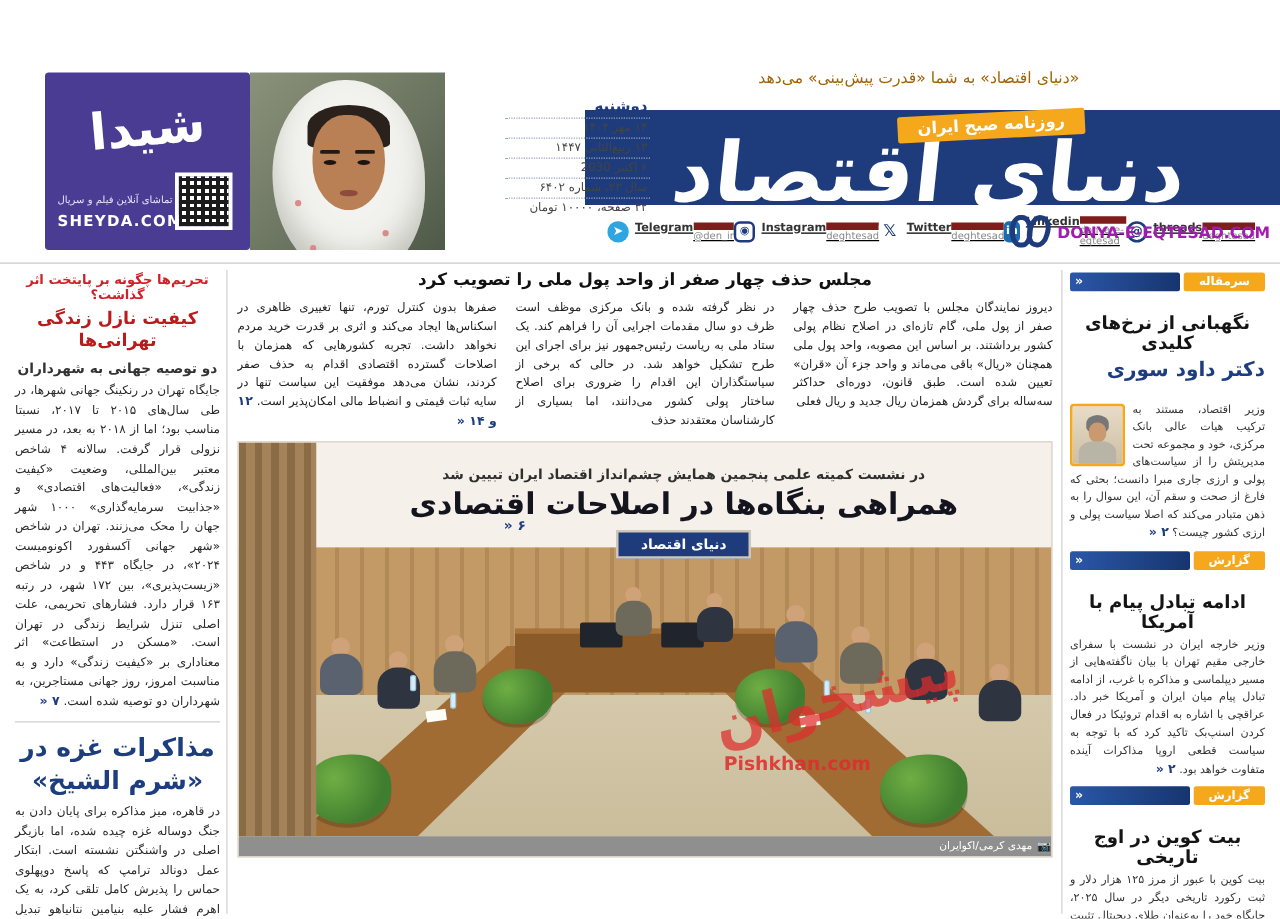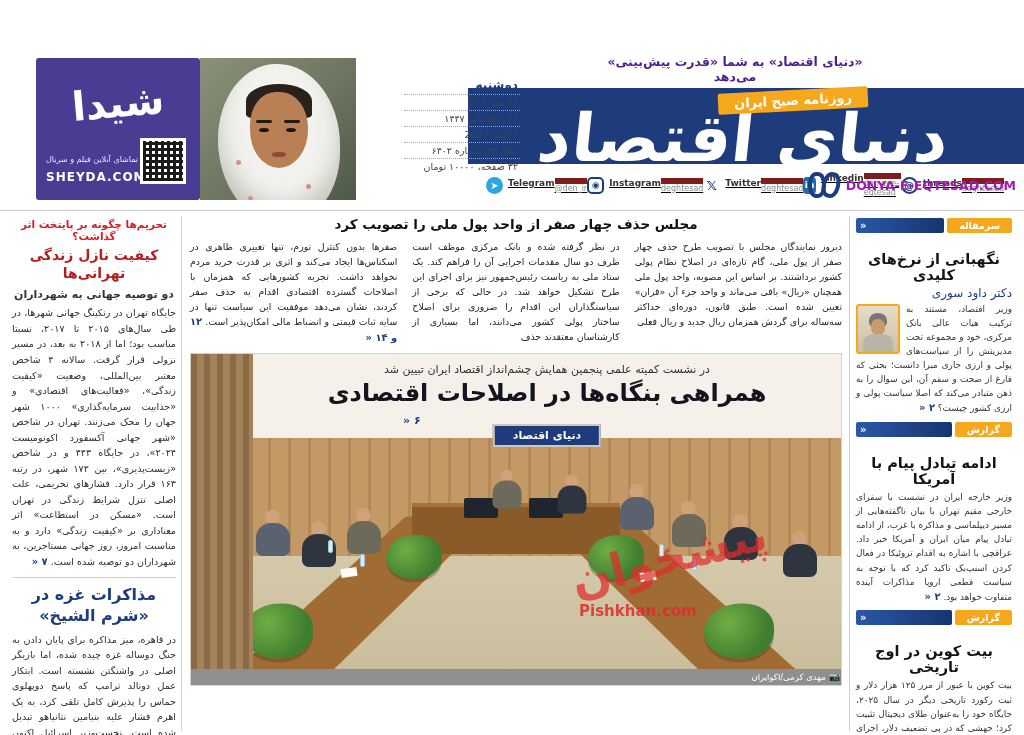--- a/index.html
+++ b/index.html
@@ -17,21 +17,21 @@
         repeating-linear-gradient(90deg,#1b1b1b 0 3px,#fff 3px 6px); border:3px solid #fff; }
   .ad-photo { position:absolute; left:200px; top:58px; width:156px; height:142px; background:linear-gradient(135deg,#8b927b,#68725e 60%,#4f5948); overflow:hidden; }
   .scarf { position:absolute; left:18px; top:6px; width:122px; height:160px; background:#f2f3ee; border-radius:48% 52% 46% 54%; box-shadow:inset 0 -18px 22px rgba(150,150,140,.5); }
   .scarf .dot { position:absolute; width:5px; height:5px; border-radius:50%; background:#d98b8b; }
   .face { position:absolute; left:50px; top:34px; width:58px; height:76px; background:#b97f55; border-radius:48% 52% 55% 55%; }
   .hair { position:absolute; left:46px; top:26px; width:66px; height:34px; background:#2a211c; border-radius:50% 50% 10% 10%; }
   .brow { position:absolute; width:16px; height:3px; background:#241a14; border-radius:2px; top:62px; }
   .eye  { position:absolute; width:10px; height:4px; background:#1d1510; border-radius:50%; top:70px; }
   .lips { position:absolute; left:72px; top:94px; width:14px; height:5px; background:#8e4a3e; border-radius:40%; }
 
-  .tagline { position:absolute; left:585px; top:54px; width:300px; text-align:center; color:#4c1d95; font-size:12.5px; font-weight:bold; }
+  .tagline { position:absolute; left:585px; top:54px; width:300px; text-align:center; color:#a16207; font-size:12.5px; font-weight:normal; }
   .band { position:absolute; left:468px; top:88px; width:556px; height:76px; background:#1e3c7c; }
   .logotype { position:absolute; left:0; right:6px; bottom:-8px; text-align:center; color:#fff; font-size:66px; font-weight:bold; line-height:1; transform:skewX(-6deg); white-space:nowrap; }
   .badge { position:absolute; left:718px; top:90px; background:#f5a81c; color:#fff; font-size:13px; font-weight:bold; padding:3px 16px; border-radius:2px; transform:rotate(-3deg); z-index:3; }
 
   .datebox { position:absolute; left:404px; top:76px; width:116px; font-size:9.5px; color:#444; z-index:2; }
   .datebox .row { padding:2px 2px; border-bottom:1px dotted #9aa4c0; text-align:right; }
   .datebox .wd { color:#1e3c7c; font-weight:bold; font-size:12px; }
 
   .social { position:absolute; left:486px; top:173px; width:440px; display:flex; justify-content:space-between; direction:ltr; }
   .soc-item { display:flex; align-items:center; gap:5px; }
@@ -49,52 +49,52 @@
   .glyph.g2 { margin-left:-10px; transform:rotate(14deg); }
   .domain { color:#a21caf; font-size:12.5px; font-weight:bold; }
 
   .rule { position:absolute; left:0; top:210px; width:1024px; height:1px; background:#c9c9c9; }
   .vdiv { position:absolute; top:216px; height:515px; width:1px; background:#d2d2d2; }
 
   
   .colL { position:absolute; left:12px; top:218px; width:164px; }
   .a-kicker { color:#d02028; font-size:10.5px; font-weight:bold; text-align:center; }
   .a-title { color:#b91c1c; font-size:14px; font-weight:900; text-align:center; line-height:1.3; margin-top:4px; }
-  .a-title.blue { color:#1d3e7e; font-size:16px; }
+  .a-title.blue { color:#1d3e7e; font-size:20px; }
   .a-sub { color:#333; font-size:11px; font-weight:bold; text-align:center; margin:6px 0 4px; }
   .body-sm { font-size:9.6px; line-height:1.62; color:#2b2b2b; text-align:justify; }
   .pref { color:#1d3e7e; font-weight:bold; font-size:10px; }
   .hdiv { height:1px; background:#cfcfcf; margin:7px 0; }
 
   
   .colR { position:absolute; left:856px; top:218px; width:156px; }
   .sec { margin-bottom:6px; }
   .sec-bar { display:flex; height:15px; }
   .sec-label { background:#f5a81c; color:#fff; font-size:9.5px; font-weight:bold; padding:0 12px; display:flex; align-items:center; border-radius:2px; }
   .sec-fill { flex:1; background:linear-gradient(270deg,#16356f,#2b57a8); margin-right:3px; display:flex; align-items:center; justify-content:flex-end; color:#fff; font-size:10px; font-weight:bold; padding-left:4px; border-radius:2px; }
   .sec-title { text-align:center; font-size:14.5px; font-weight:900; color:#141414; margin:18px 0 3px; }
   .sec-body { font-size:8.9px; line-height:1.58; color:#333; text-align:justify; }
-  .author-row { color:#1d3e7e; font-size:12px; font-weight:normal; margin-bottom:2px; }
+  .author-row { color:#1d3e7e; font-size:16px; font-weight:bold; margin-bottom:16px; }
   .author-photo { float:left; width:44px; height:50px; margin:2px 6px 2px 0; background:linear-gradient(180deg,#e8dcc8,#cdbfa4); border:2px solid #f5a81c; border-radius:3px; position:relative; overflow:hidden; }
   .author-photo .h { position:absolute; left:11px; top:7px; width:18px; height:14px; background:#777; border-radius:50% 50% 30% 30%; }
   .author-photo .f { position:absolute; left:13px; top:13px; width:14px; height:16px; background:#c9996f; border-radius:45%; }
   .author-photo .b { position:absolute; left:5px; top:28px; width:30px; height:22px; background:#b8b4a6; border-radius:40% 40% 0 0; }
 
   
   .colC { position:absolute; left:190px; top:216px; width:652px; }
   .lead-kicker { text-align:center; font-size:13.5px; font-weight:bold; color:#111; }
   .lead-headline { text-align:center; font-size:57px; font-weight:900; color:#0c0c0c; line-height:1.08; letter-spacing:-1px; }
   .lead-cols { display:flex; gap:15px; margin-top:7px; }
   .lead-cols .c { flex:1; font-size:9.4px; line-height:1.6; color:#222; text-align:justify; }
 
   
   .pstory { position:relative; margin-top:7px; height:333px; border:1px solid #d8d2c6; background:#efe9df; overflow:hidden; }
   .curtain { position:absolute; left:0; top:0; bottom:16px; width:62px; background:repeating-linear-gradient(90deg,#8a6b46 0 6px,#a5835a 6px 13px); z-index:2; }
   .pbanner { position:absolute; left:62px; right:0; top:0; height:84px; background:#f5f1ea; text-align:center; }
-  .pb-kicker { font-size:11px; font-weight:normal; color:#2f2f2f; margin-top:9px; }
+  .pb-kicker { font-size:11px; font-weight:bold; color:#2f2f2f; margin-top:19px; }
   .pb-title { font-size:24px; font-weight:900; color:#14141f; margin-top:3px; }
   .pb-ref { position:absolute; left:150px; top:60px; color:#1d3e7e; font-weight:bold; font-size:11px; }
   .pb-logo { position:absolute; left:50%; transform:translateX(-50%); bottom:-9px; background:#1e3c7c; color:#fff; font-size:11px; font-weight:bold; padding:3px 18px; border:2px solid #cfc7b8; z-index:3; }
   .scene { position:absolute; left:0; right:0; top:84px; bottom:16px; background:#d9cdb2; }
   .wall { position:absolute; left:0; right:0; top:0; height:118px; background:repeating-linear-gradient(90deg,#c39a66 0 17px,#b18a57 17px 20px); }
   .floor { position:absolute; left:0; right:0; top:118px; bottom:0; background:linear-gradient(180deg,#d5c9ab,#cabd9c); }
   .t-left { position:absolute; inset:0; clip-path:polygon(7% 100%, 33% 34%, 46% 34%, 22% 100%); background:#a06c34; }
   .t-right { position:absolute; inset:0; clip-path:polygon(93% 100%, 67% 34%, 54% 34%, 78% 100%); background:#a06c34; }
   .t-back { position:absolute; left:34%; width:32%; top:28%; height:22%; background:#8a5a28; border-top:4px solid #a97238; }
   .mon { position:absolute; width:34px; height:20px; background:#20242c; border-radius:2px; top:26%; }
@@ -143,21 +143,21 @@
 
   <div class="band">
     <div class="logotype">دنیای اقتصاد</div>
   </div>
   <div class="badge">روزنامه صبح ایران</div>
 
   <div class="datebox">
     <div class="row wd">دوشنبه</div>
     <div class="row">۱۴ مهر ۱۴۰۴</div>
     <div class="row">۱۳ ربیع‌الثانی ۱۴۴۷</div>
-    <div class="row">۶ اکتبر 2027</div>
+    <div class="row">۶ اکتبر 2030</div>
     <div class="row">سال ۲۳، شماره ۶۴۰۲</div>
     <div class="row" style="border-bottom:none;">۳۲ صفحه، ۱۰۰۰۰ تومان</div>
   </div>
 
   <div class="social">
     <div class="soc-item">
       <div class="soc-ic ic-tg">➤</div>
       <div class="soc-txt">
           <span class="soc-name">Telegram</span>
           <span class="soc-handle">@den_ir</span>

